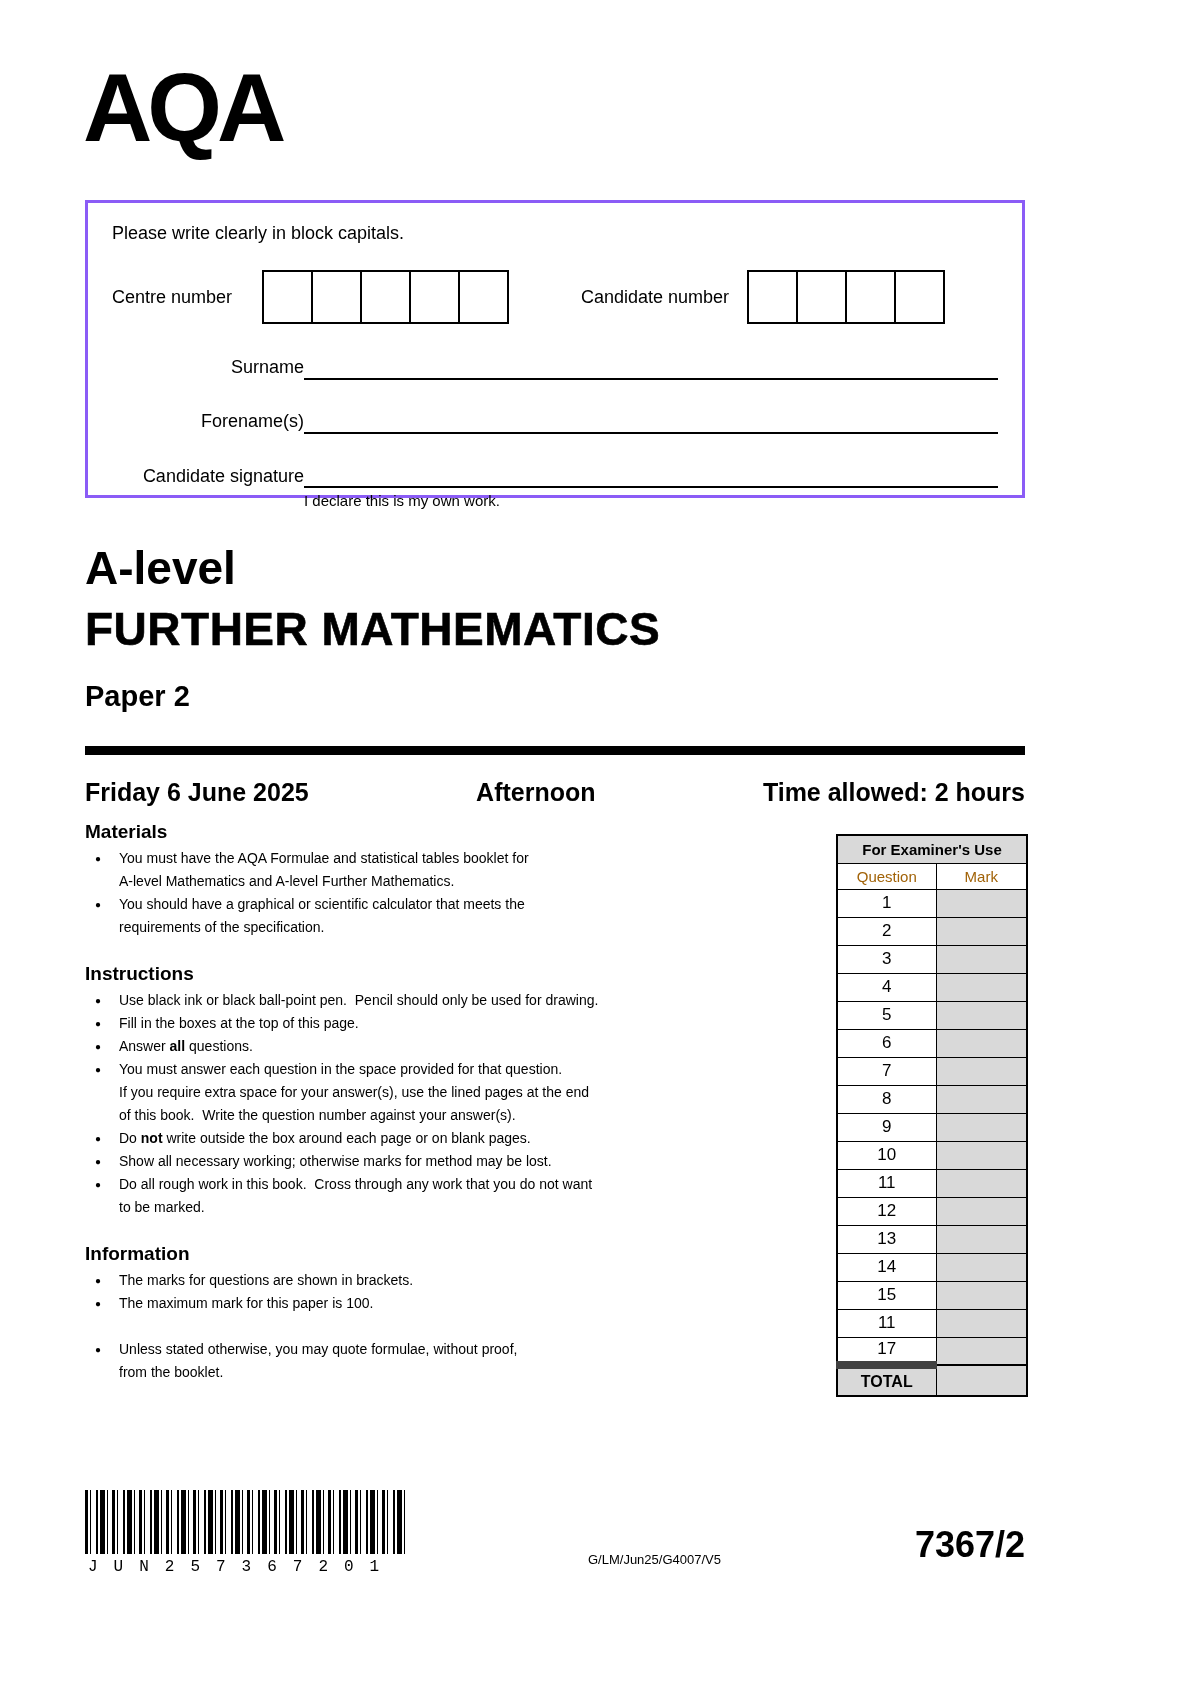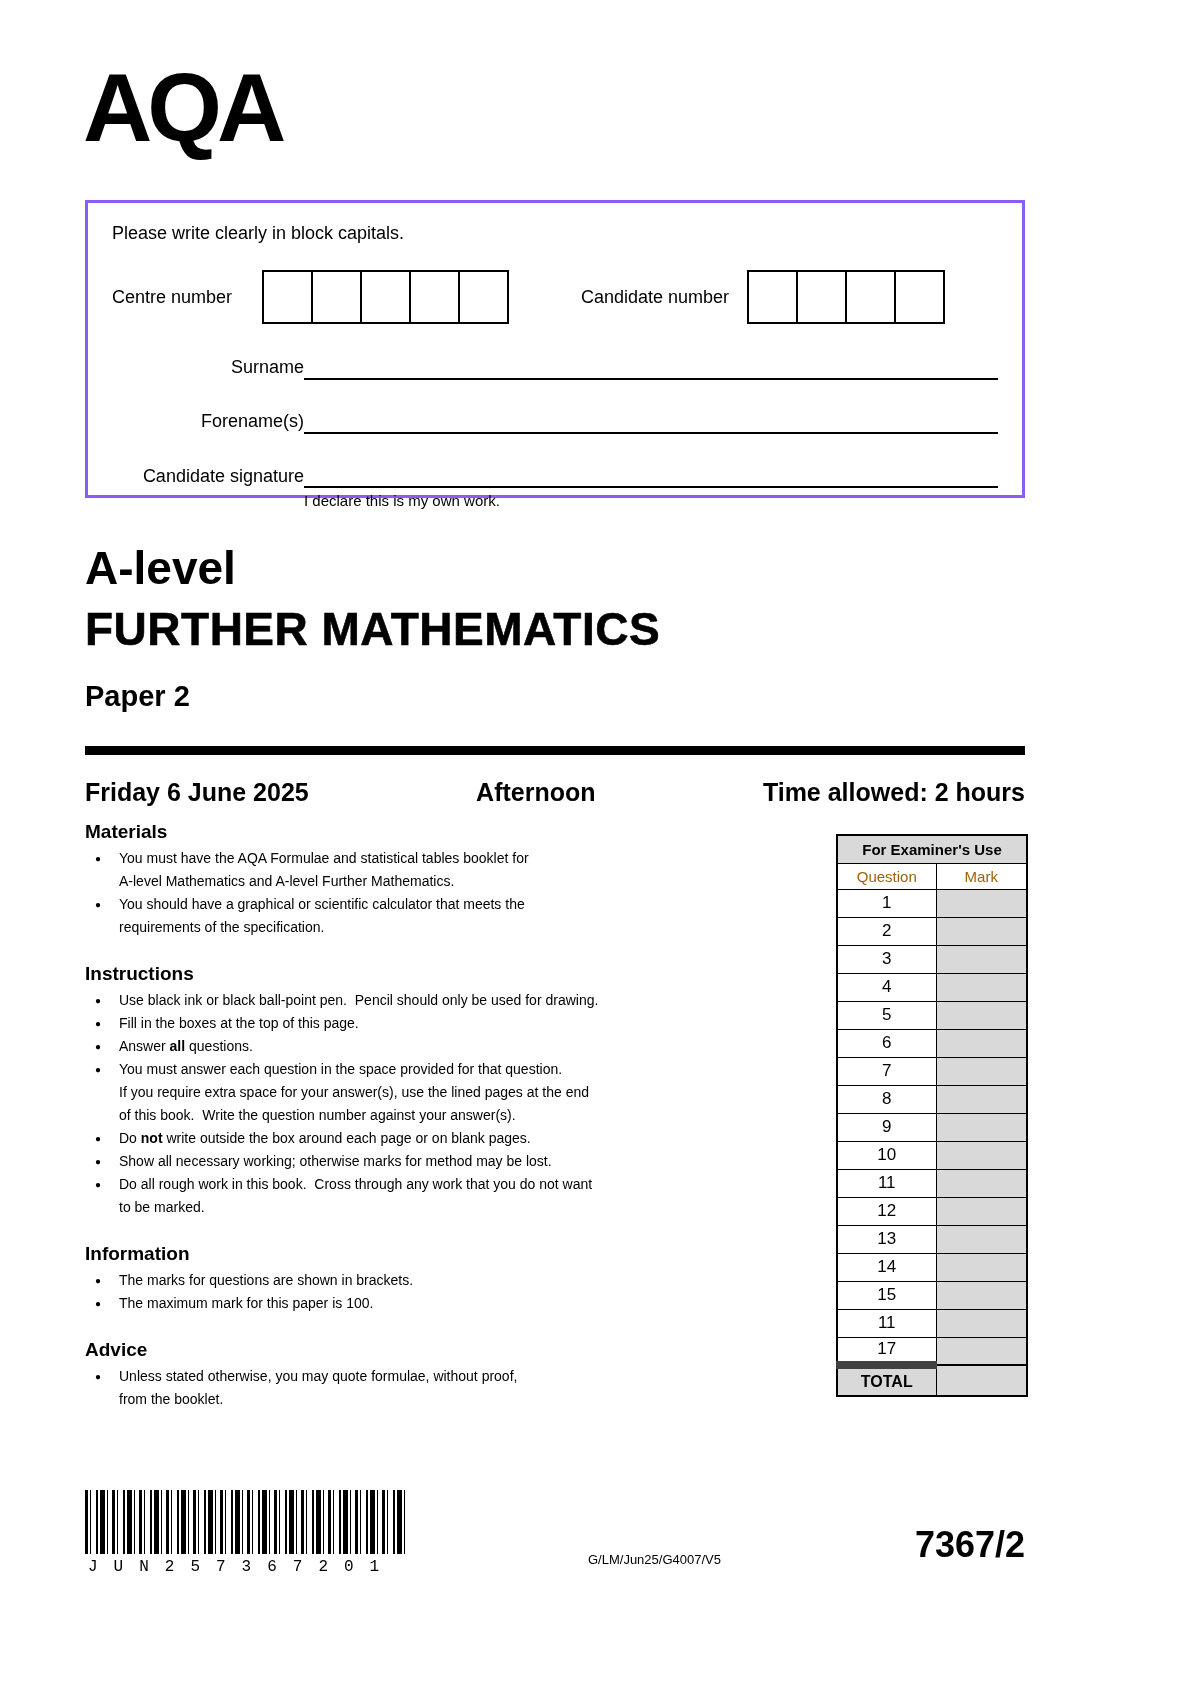--- a/index.html
+++ b/index.html
@@ -196,21 +196,20 @@
         <li>Show all necessary working; otherwise marks for method may be lost.</li>
         <li>Do all rough work in this book.&nbsp; Cross through any work that you do not want<br>to be marked.</li>
       </ul>
 
     <div class="sec-heading">Information</div>
     <ul class="bullets">
         <li>The marks for questions are shown in brackets.</li>
         <li>The maximum mark for this paper is 100.</li>
       </ul>
 
-    <div class="sec-heading">Advice</div>
     <ul class="bullets">
         <li>Unless stated otherwise, you may quote formulae, without proof,<br>from the booklet.</li>
       </ul>
   </div>
 
   <table class="examiner">
     <colgroup>
         <col style="width:99px">
         <col style="width:91px">
       </colgroup>

